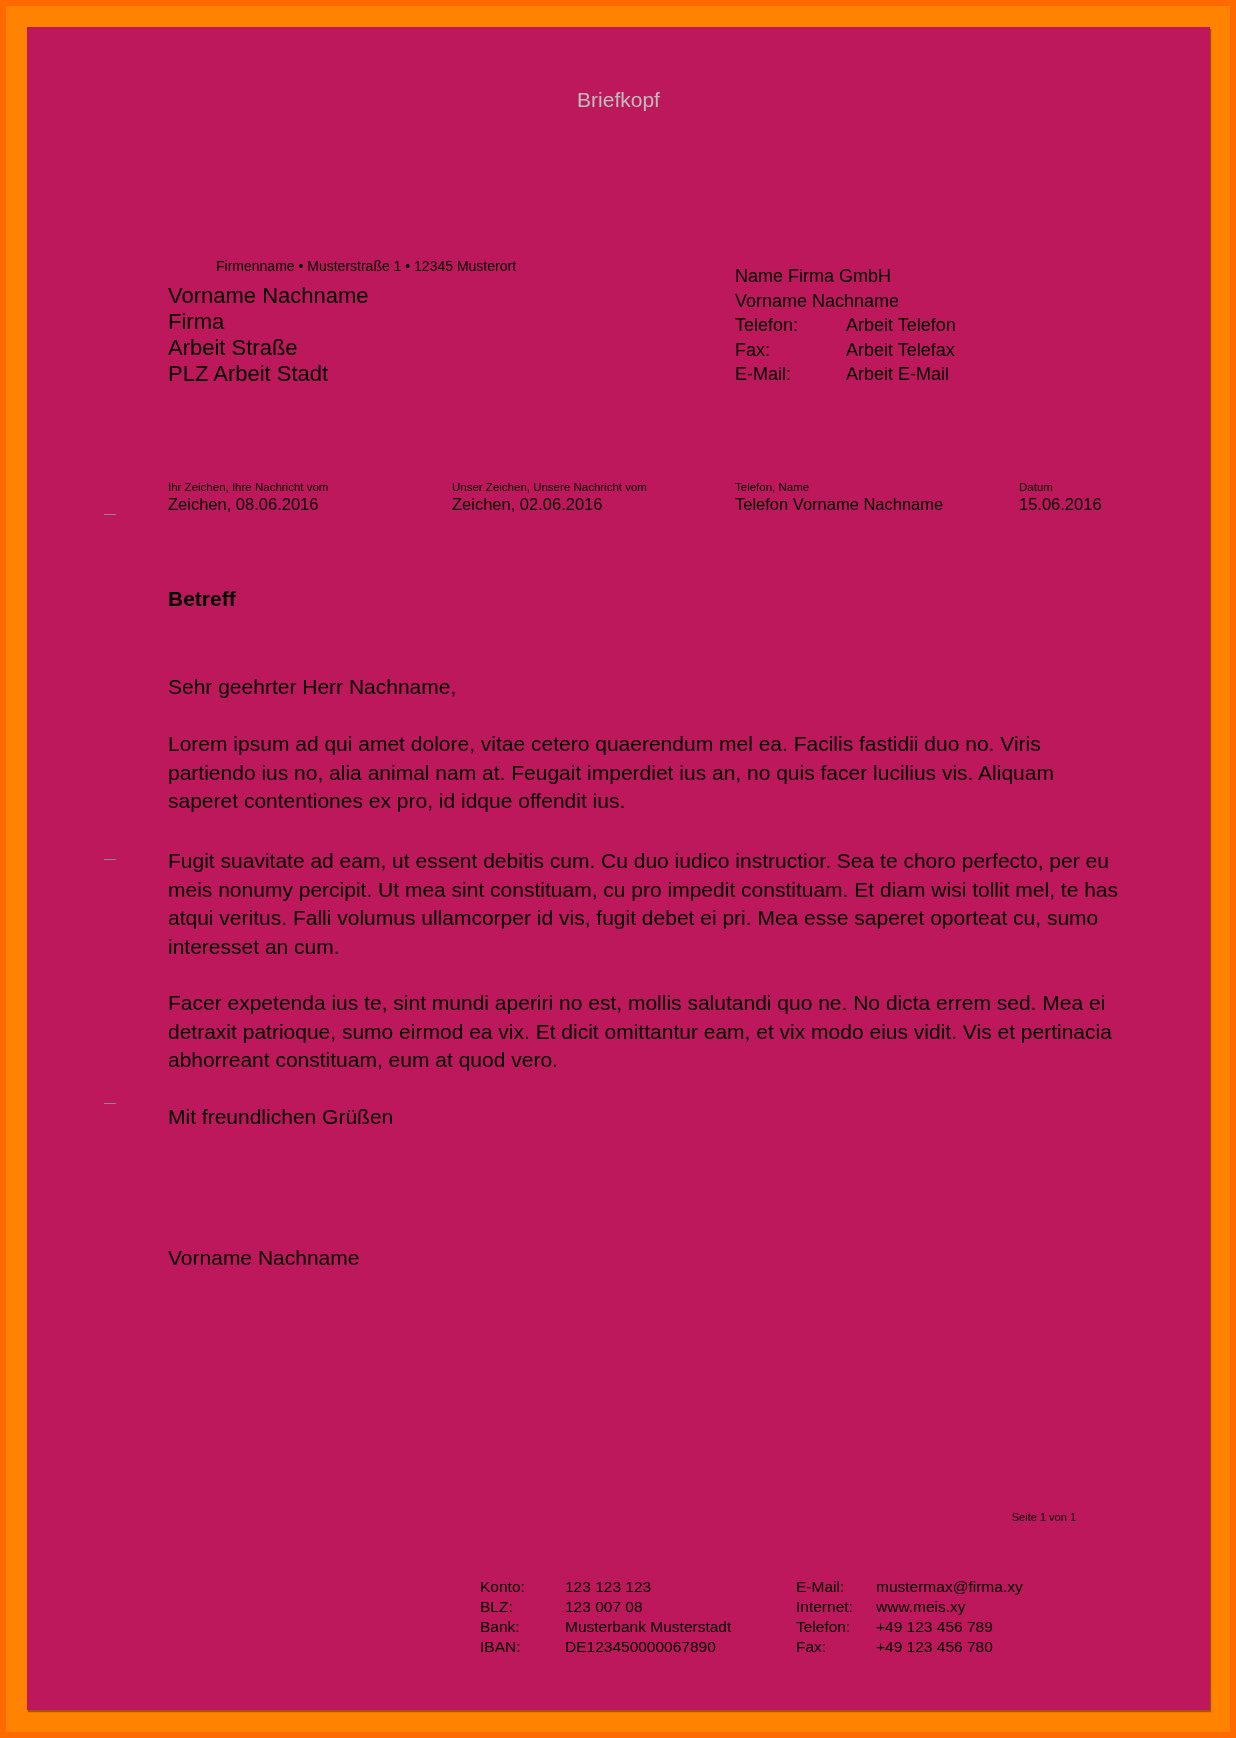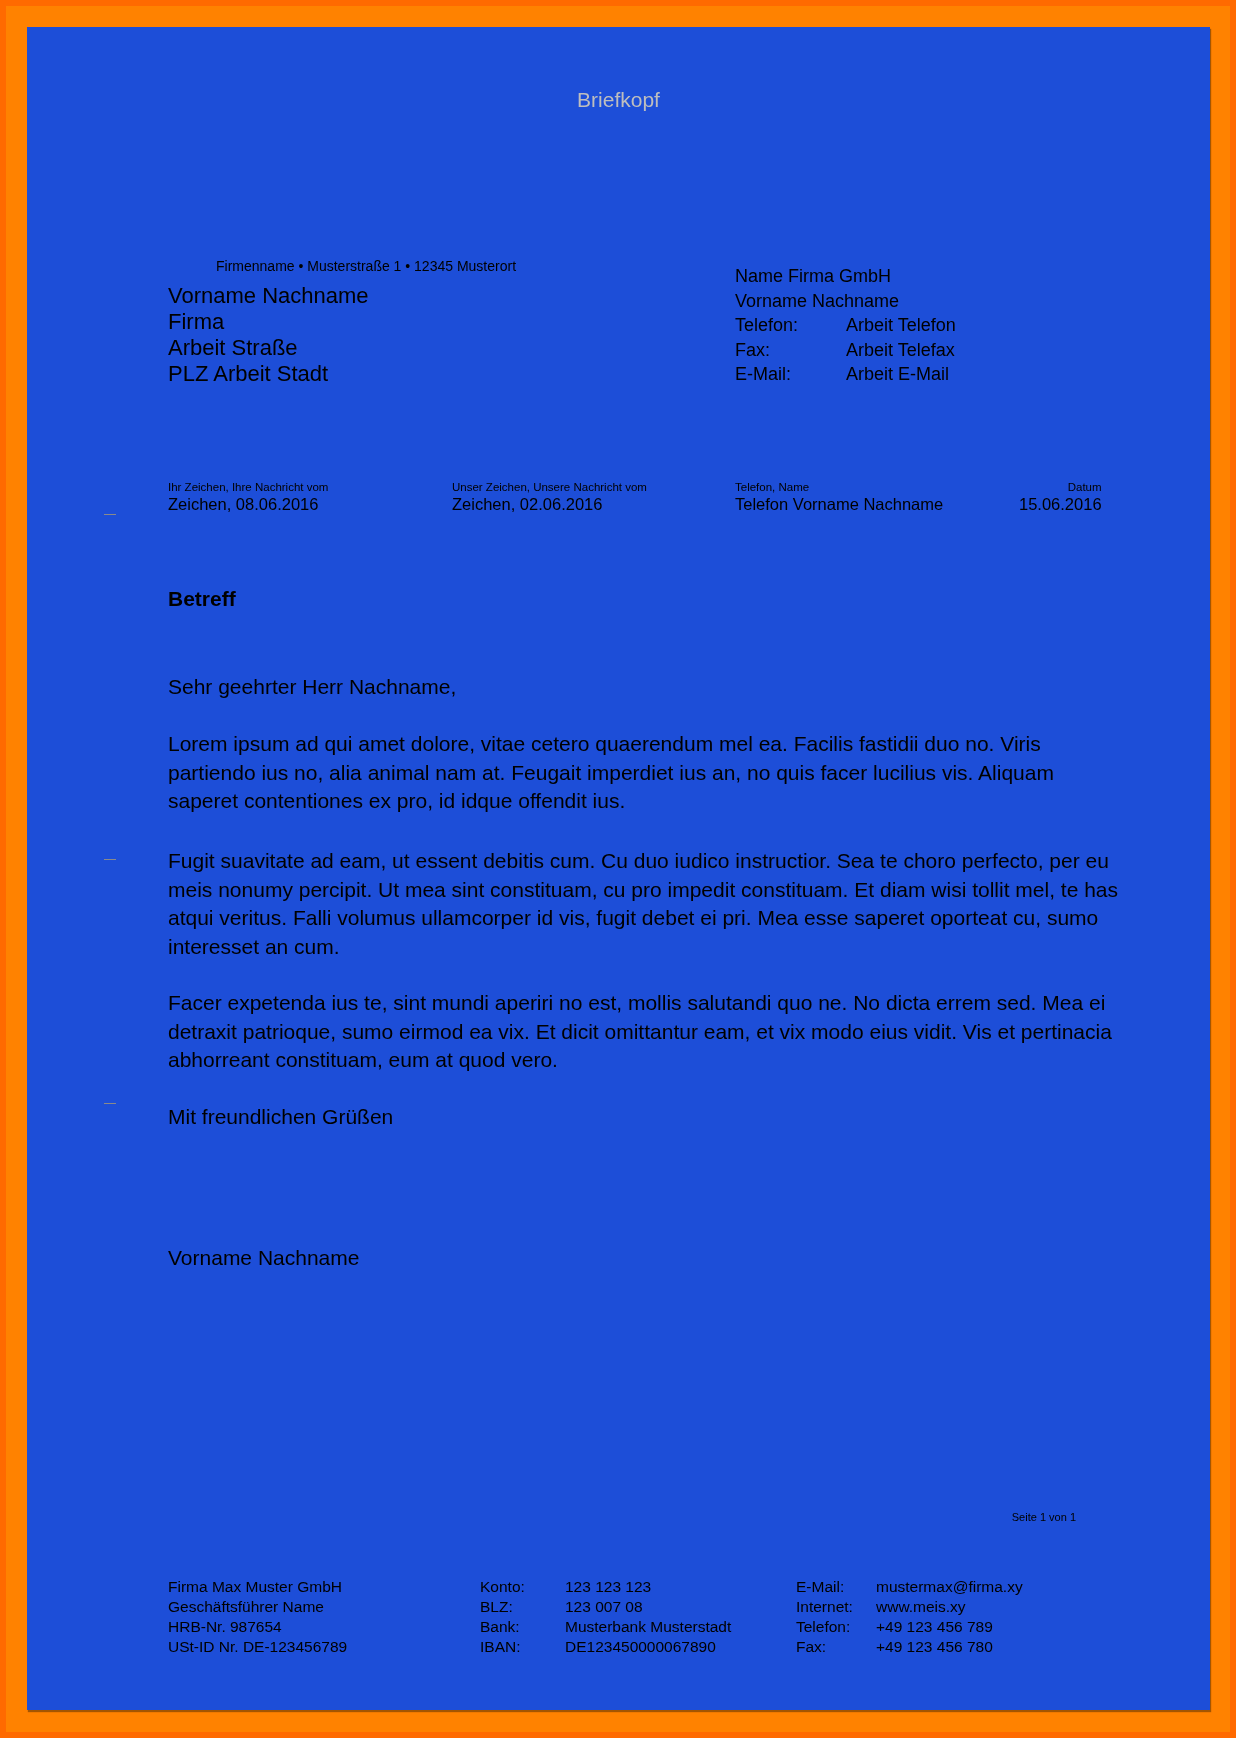--- a/index.html
+++ b/index.html
@@ -12,21 +12,21 @@
     }
     .frame-inner {
       position: absolute;
       left: 6px; top: 6px; right: 6px; bottom: 6px;
       background: #FF8200;
     }
     .page {
       position: absolute;
       left: 27px; top: 27px;
       width: 1183px; height: 1683px;
-      background: #1d4ed8;
+      background: #be185d;
       box-shadow: 1px 2px 1px rgba(90, 50, 0, 0.55);
     }
     .abs { position: absolute; white-space: nowrap; }
     .briefkopf {
       left: 0; width: 100%; top: 61px;
       text-align: center;
       font-size: 21px;
       color: #BEBEBE;
     }
     .sender-line { left: 141px; top: 231px; font-size: 14px; margin-left: 48px; }
@@ -35,21 +35,21 @@
     .contact { left: 708px; top: 237px; font-size: 18px; line-height: 24.5px; }
     .contact .row { display: flex; white-space: nowrap; }
     .contact .lbl { width: 111px; }
 
     .ref { top: 453px; }
     .ref .ref-label { font-size: 11.5px; line-height: 14px; }
     .ref .ref-value { font-size: 16.5px; line-height: 20px; }
     .ref-1 { left: 141px; }
     .ref-2 { left: 425px; }
     .ref-3 { left: 708px; }
-    .ref-4 { left: 992px; text-align: right; }
+    .ref-4 { left: 992px; }
 
     .fold-mark {
       position: absolute;
       left: 77px; width: 12px; height: 1px;
       background: #8a8a8a;
     }
 
     .subject { left: 141px; top: 560px; font-size: 21px; font-weight: bold; }
     .salutation { left: 141px; top: 648px; font-size: 21px; }
     .body-text {
@@ -134,26 +134,20 @@
 
   <div class="body-text para-2">Fugit suavitate ad eam, ut essent debitis cum. Cu duo iudico instructior. Sea te choro perfecto, per eu meis nonumy percipit. Ut mea sint constituam, cu pro impedit constituam. Et diam wisi tollit mel, te has atqui veritus. Falli volumus ullamcorper id vis, fugit debet ei pri. Mea esse saperet oporteat cu, sumo interesset an cum.</div>
   <div class="body-text para-1">Lorem ipsum ad qui amet dolore, vitae cetero quaerendum mel ea. Facilis fastidii duo no. Viris partiendo ius no, alia animal nam at. Feugait imperdiet ius an, no quis facer lucilius vis. Aliquam saperet contentiones ex pro, id idque offendit ius.</div>
   <div class="body-text para-3">Facer expetenda ius te, sint mundi aperiri no est, mollis salutandi quo ne. No dicta errem sed. Mea ei detraxit patrioque, sumo eirmod ea vix. Et dicit omittantur eam, et vix modo eius vidit. Vis et pertinacia abhorreant constituam, eum at quod vero.</div>
 
   <div class="abs closing">Mit freundlichen Grüßen</div>
   <div class="abs signature">Vorname Nachname</div>
 
   <div class="abs page-number">Seite 1 von 1</div>
 
-  <div class="abs footer-col footer-1">
-    <div>Firma Max Muster GmbH</div>
-    <div>Geschäftsführer Name</div>
-    <div>HRB-Nr. 987654</div>
-    <div>USt-ID Nr. DE-123456789</div>
-  </div>
 
   <div class="abs footer-col footer-2">
     <div class="row">
       <span class="lbl">Konto:</span>
       <span>123 123 123</span>
     </div>
     <div class="row">
       <span class="lbl">BLZ:</span>
       <span>123 007 08</span>
     </div>

